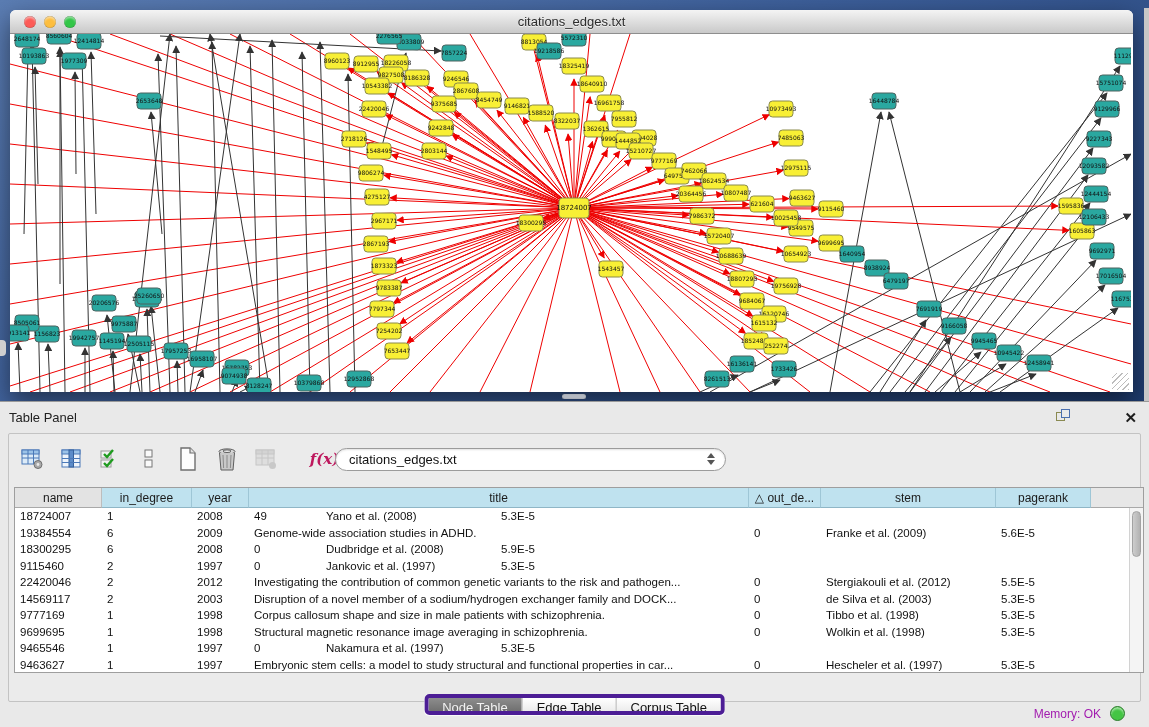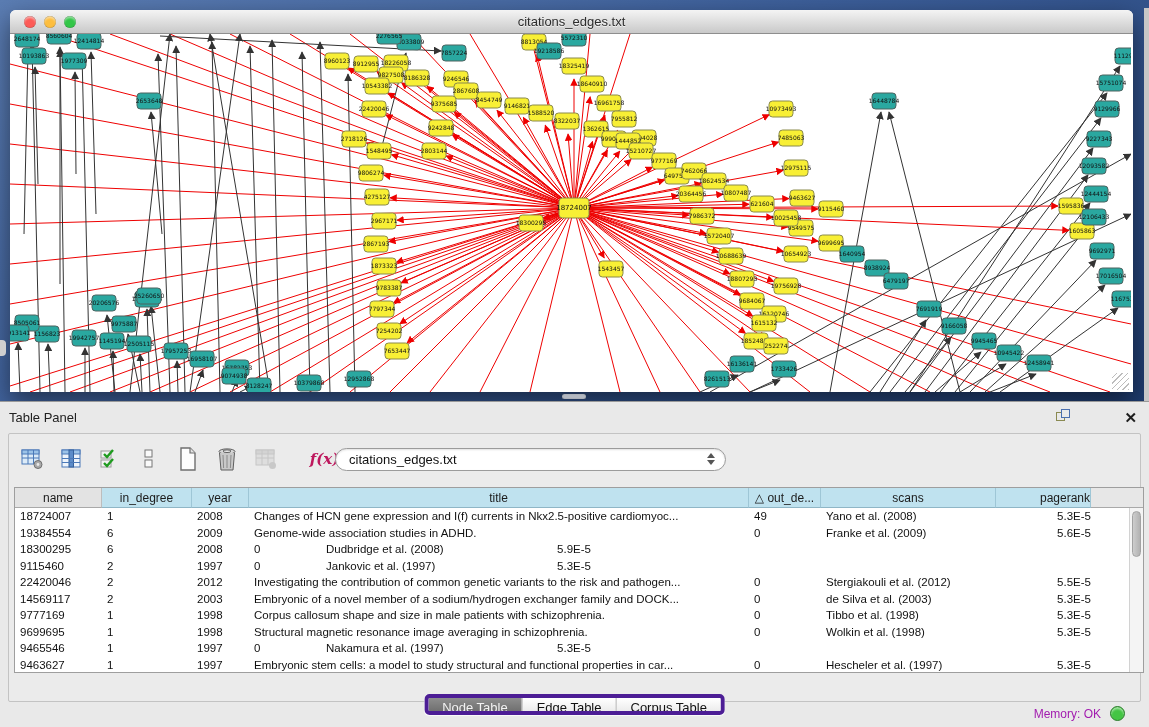--- a/index.html
+++ b/index.html
@@ -57,21 +57,21 @@
   .stepper .up { width:0; height:0; border-left:4px solid transparent; border-right:4px solid transparent; border-bottom:5px solid #555; }
   .stepper .dn { width:0; height:0; border-left:4px solid transparent; border-right:4px solid transparent; border-top:5px solid #555; }
 
   .table-wrap { position:absolute; left:5px; top:53px; width:1130px; height:186px;
     border:1px solid #9e9e9e; background:#ffffff; overflow:hidden; }
   .hrow { display:flex; height:20px; }
   .hc { height:20px; line-height:20px; text-align:center; font-size:12px; color:#1b1b1b;
     background:#bfe2ef; border-right:1px solid #9ec6d6; border-bottom:1px solid #8fb6c6; overflow:hidden; white-space:nowrap; cursor:pointer; }
   .hc.c0 { background:#e3e3e3; border-right:1px solid #bdbdbd; border-bottom:1px solid #a9a9a9; }
   .hc.filler { flex:1; background:#e7e7e7; border-right:none; border-bottom:1px solid #a9a9a9; cursor:default; }
-  .c0{width:87px;} .c1{width:90px;} .c2{width:57px;} .c3{width:500px;} .c4{width:72px;} .c5{width:175px;} .c6{width:95px;text-align:right;}
+  .c0{width:87px;} .c1{width:90px;} .c2{width:57px;} .c3{width:500px;} .c4{width:72px;} .c5{width:175px;} .c6{width:95px;}
   .trow { display:flex; height:16.5px; cursor:default; }
   .tc { font-size:11.5px; line-height:16.5px; color:#111; padding-left:5px; white-space:nowrap; overflow:hidden; }
   .vscroll { position:absolute; right:0; top:20px; bottom:0; width:14px; background:#f4f4f4; border-left:1px solid #d2d2d2; }
   .vthumb { position:absolute; left:2px; top:3px; width:9px; height:46px; border-radius:5px;
     background:linear-gradient(90deg,#cdcdcd,#b2b2b2); border:1px solid #a2a2a2; cursor:pointer; }
 
   .tabs { position:absolute; left:50%; top:240px; transform:translateX(-50%); display:flex; height:21px;
     border:4px solid #4c1d95; border-radius:5px; overflow:hidden; background:#fff; box-shadow:0 1px 1px rgba(255,255,255,.8);margin-top:20px; }
   .tab { padding:0 14px; line-height:20px; font-size:13px; color:#111;
     background:linear-gradient(#ffffff,#ececec); border-left:1px solid #b3b3b3; cursor:pointer; }
@@ -843,30 +843,29 @@
         </span>
       </div>
 
       <div class="table-wrap">
         <div class="hrow">
             <div class="hc c0">name</div>
             <div class="hc c1">in_degree</div>
             <div class="hc c2">year</div>
             <div class="hc c3">title</div>
             <div class="hc c4">△ out_de...</div>
-            <div class="hc c5">scans</div>
+            <div class="hc c5">stem</div>
             <div class="hc c6">pagerank</div>
             <div class="hc filler"></div>
           </div>
         <div>
             <div class="trow">
               <div class="tc c0">18724007</div>
               <div class="tc c1">1</div>
               <div class="tc c2">2008</div>
-              <div class="tc c3">Changes of HCN gene expression and I(f) currents in Nkx2.5-positive cardiomyoc...</div>
               <div class="tc c4">49</div>
               <div class="tc c5">Yano et al. (2008)</div>
               <div class="tc c6">5.3E-5</div>
             </div>
             <div class="trow">
               <div class="tc c0">19384554</div>
               <div class="tc c1">6</div>
               <div class="tc c2">2009</div>
               <div class="tc c3">Genome-wide association studies in ADHD.</div>
               <div class="tc c4">0</div>
@@ -895,21 +894,21 @@
               <div class="tc c2">2012</div>
               <div class="tc c3">Investigating the contribution of common genetic variants to the risk and pathogen...</div>
               <div class="tc c4">0</div>
               <div class="tc c5">Stergiakouli et al. (2012)</div>
               <div class="tc c6">5.5E-5</div>
             </div>
             <div class="trow">
               <div class="tc c0">14569117</div>
               <div class="tc c1">2</div>
               <div class="tc c2">2003</div>
-              <div class="tc c3">Embryonic of a novel member of a sodium/hydrogen exchanger family and DOCK...</div>
+              <div class="tc c3">Disruption of a novel member of a sodium/hydrogen exchanger family and DOCK...</div>
               <div class="tc c4">0</div>
               <div class="tc c5">de Silva et al. (2003)</div>
               <div class="tc c6">5.3E-5</div>
             </div>
             <div class="trow">
               <div class="tc c0">9777169</div>
               <div class="tc c1">1</div>
               <div class="tc c2">1998</div>
               <div class="tc c3">Corpus callosum shape and size in male patients with schizophrenia.</div>
               <div class="tc c4">0</div>

